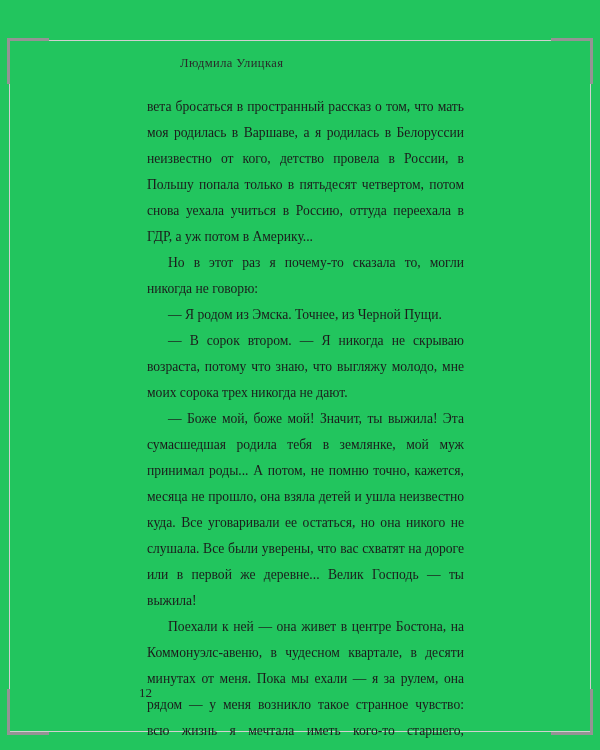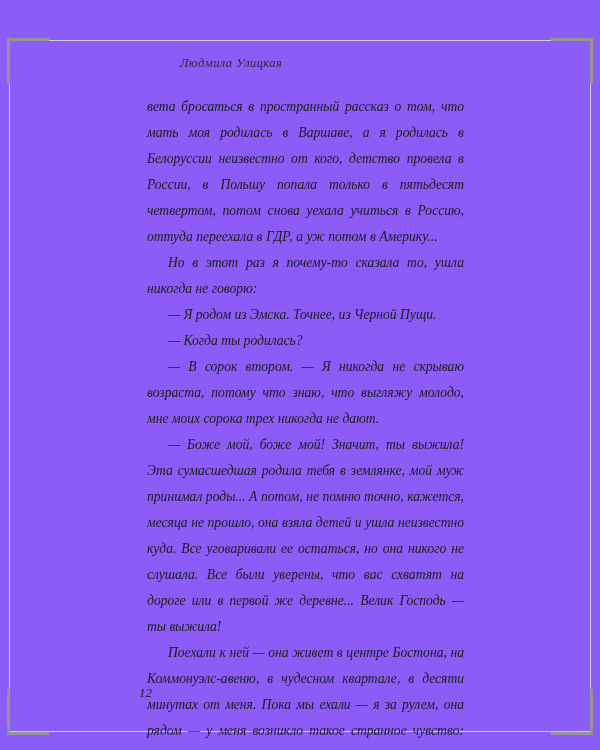--- a/index.html
+++ b/index.html
@@ -7,22 +7,21 @@
   body {
     background: #ffffff;
     font-family: "Liberation Serif", "DejaVu Serif", serif;
     color: #1c1c1c;
     position: relative;
     overflow: hidden;
   }
   .page {
     position: absolute;
     inset: 0;
-    background: #8b5cf6;
-    font-style: italic;
+    background: #22c55e;
   }
   
   .scan-frame {
     position: absolute;
     left: 9px; top: 40px;
     width: 582px; height: 692px;
     border: 1px solid #d0d0d0;
     pointer-events: none;
   }
   .corner {
@@ -72,22 +71,21 @@
   <div class="scan-frame"></div>
   <div class="corner tl"></div>
   <div class="corner tr"></div>
   <div class="corner bl"></div>
   <div class="corner br"></div>
 
   <div class="running-head">Людмила Улицкая</div>
 
   <div class="text-block">
       <p class="para">вета бросаться в пространный рассказ о том, что мать моя родилась в Варшаве, а я родилась в Белоруссии неизвестно от кого, детство провела в России, в Польшу попала только в пятьдесят четвертом, потом снова уехала учиться в Россию, оттуда переехала в ГДР, а уж потом в Америку...</p>
-      <p class="para indent">Но в этот раз я почему-то сказала то, ушла никогда не говорю:</p>
+      <p class="para indent">Но в этот раз я почему-то сказала то, могли никогда не говорю:</p>
       <p class="para indent">— Я родом из Эмска. Точнее, из Черной Пущи.</p>
-      <p class="para indent">— Когда ты родилась?</p>
       <p class="para indent">— В сорок втором. — Я никогда не скрываю возраста, потому что знаю, что выгляжу молодо, мне моих сорока трех никогда не дают.</p>
       <p class="para indent">— Боже мой, боже мой! Значит, ты выжила! Эта сумасшедшая родила тебя в землянке, мой муж принимал роды... А потом, не помню точно, кажется, месяца не прошло, она взяла детей и ушла неизвестно куда. Все уговаривали ее остаться, но она никого не слушала. Все были уверены, что вас схватят на дороге или в первой же деревне... Велик Господь — ты выжила!</p>
       <p class="para indent">Поехали к ней — она живет в центре Бостона, на Коммонуэлс-авеню, в чудесном квартале, в десяти минутах от меня. Пока мы ехали — я за рулем, она рядом — у меня возникло такое странное чувство: всю жизнь я мечтала иметь кого-то старшего, мудрого, кто мог бы мной руководить, кого бы я могла слушать, радостно подчиняться, — и никогда такого не было. В приюте,</p>
     </div>
 
   <div class="page-number">12</div>
 </div>
 
 </body></html>

